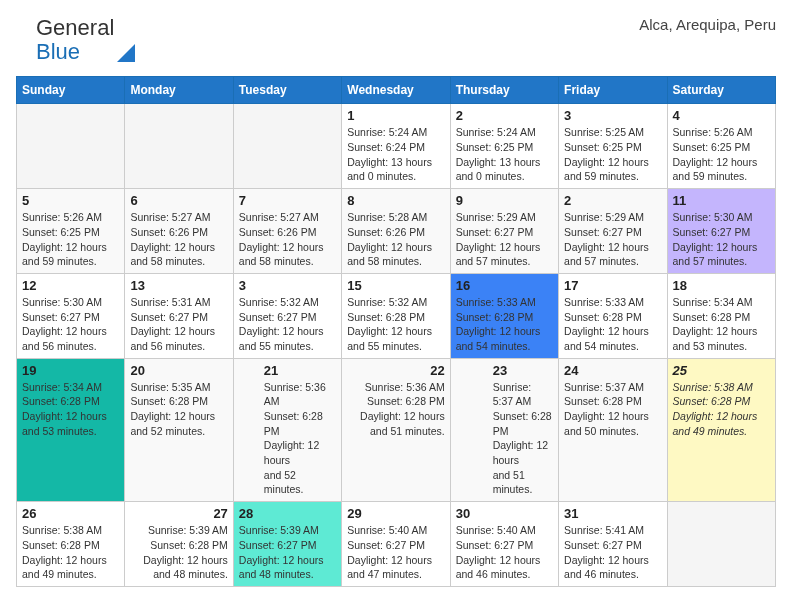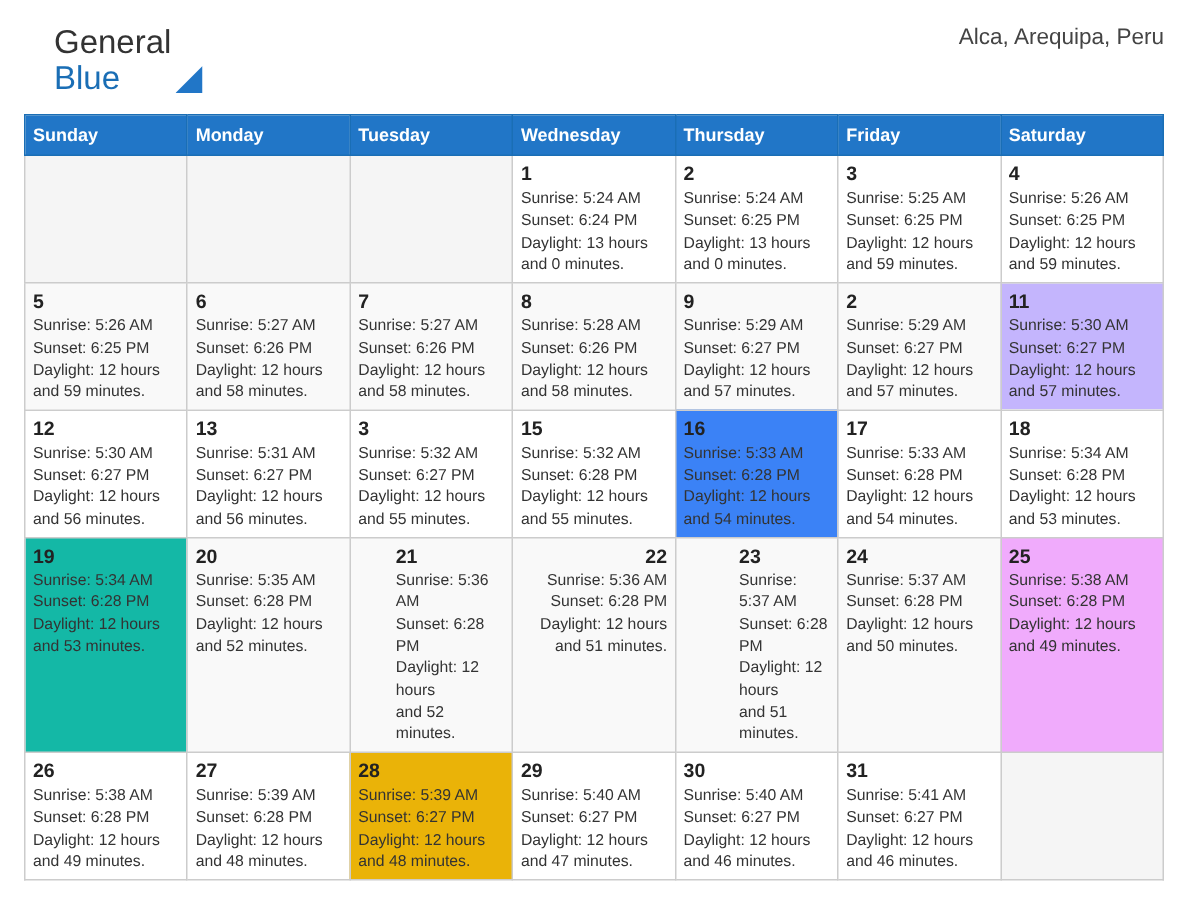--- a/index.html
+++ b/index.html
@@ -220,35 +220,35 @@
           <div class="day-info">Sunrise: 5:36 AM<br>Sunset: 6:28 PM<br>Daylight: 12 hours<br>and 51 minutes.</div>
         </td>
         <td style="background: rgb(249, 249, 249); padding-left: 42px;">
           <div class="day-num">23</div>
           <div class="day-info">Sunrise: 5:37 AM<br>Sunset: 6:28 PM<br>Daylight: 12 hours<br>and 51 minutes.</div>
         </td>
         <td style="background: rgb(249, 249, 249);">
           <div class="day-num">24</div>
           <div class="day-info">Sunrise: 5:37 AM<br>Sunset: 6:28 PM<br>Daylight: 12 hours<br>and 50 minutes.</div>
         </td>
-        <td style="background: #f0abfc;">
+        <td style="background: #fef9c3; font-style: italic;">
           <div class="day-num">25</div>
           <div class="day-info">Sunrise: 5:38 AM<br>Sunset: 6:28 PM<br>Daylight: 12 hours<br>and 49 minutes.</div>
         </td>
       </tr>
       <tr style="background: rgb(255, 255, 255);">
         <td style="background: rgb(255, 255, 255);">
           <div class="day-num">26</div>
           <div class="day-info">Sunrise: 5:38 AM<br>Sunset: 6:28 PM<br>Daylight: 12 hours<br>and 49 minutes.</div>
         </td>
-        <td style="background: rgb(255, 255, 255);">
+        <td style="background: rgb(255, 255, 255); text-align: right;">
           <div class="day-num">27</div>
           <div class="day-info">Sunrise: 5:39 AM<br>Sunset: 6:28 PM<br>Daylight: 12 hours<br>and 48 minutes.</div>
         </td>
-        <td style="background: #eab308;">
+        <td style="background: #5eead4;">
           <div class="day-num">28</div>
           <div class="day-info">Sunrise: 5:39 AM<br>Sunset: 6:27 PM<br>Daylight: 12 hours<br>and 48 minutes.</div>
         </td>
         <td style="background: rgb(255, 255, 255);">
           <div class="day-num">29</div>
           <div class="day-info">Sunrise: 5:40 AM<br>Sunset: 6:27 PM<br>Daylight: 12 hours<br>and 47 minutes.</div>
         </td>
         <td style="background: rgb(255, 255, 255);">
           <div class="day-num">30</div>
           <div class="day-info">Sunrise: 5:40 AM<br>Sunset: 6:27 PM<br>Daylight: 12 hours<br>and 46 minutes.</div>

